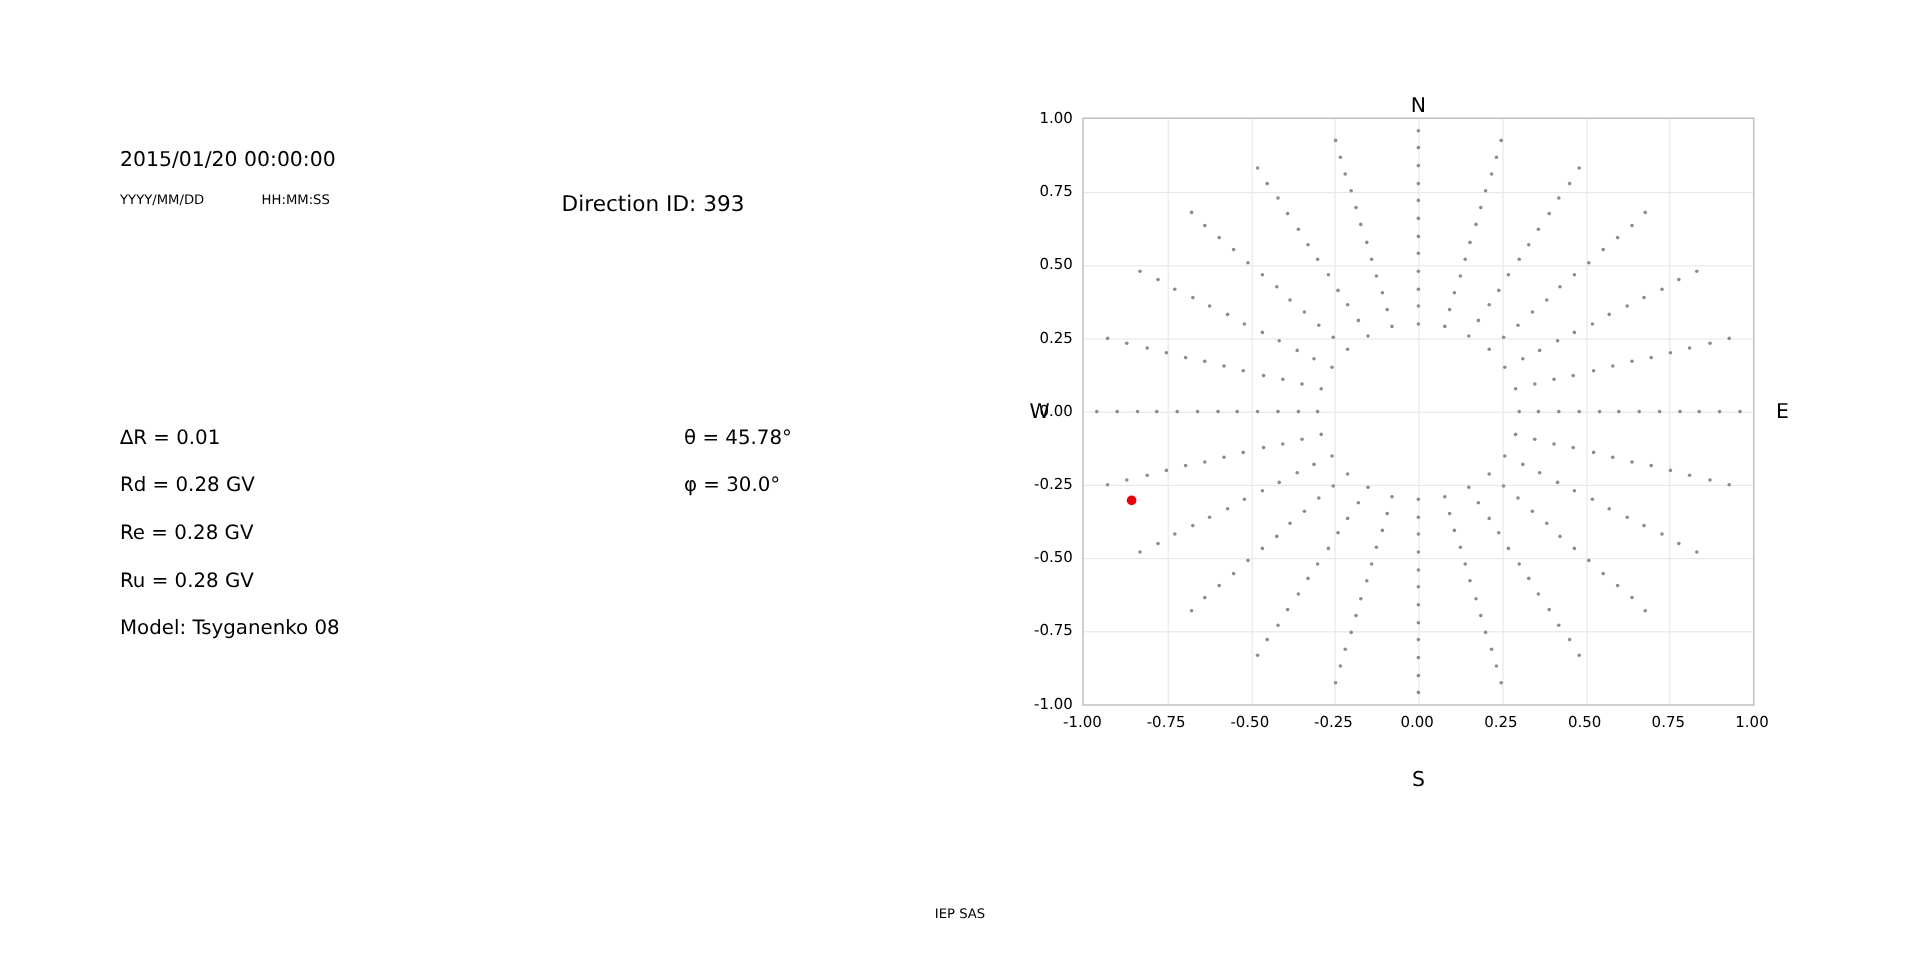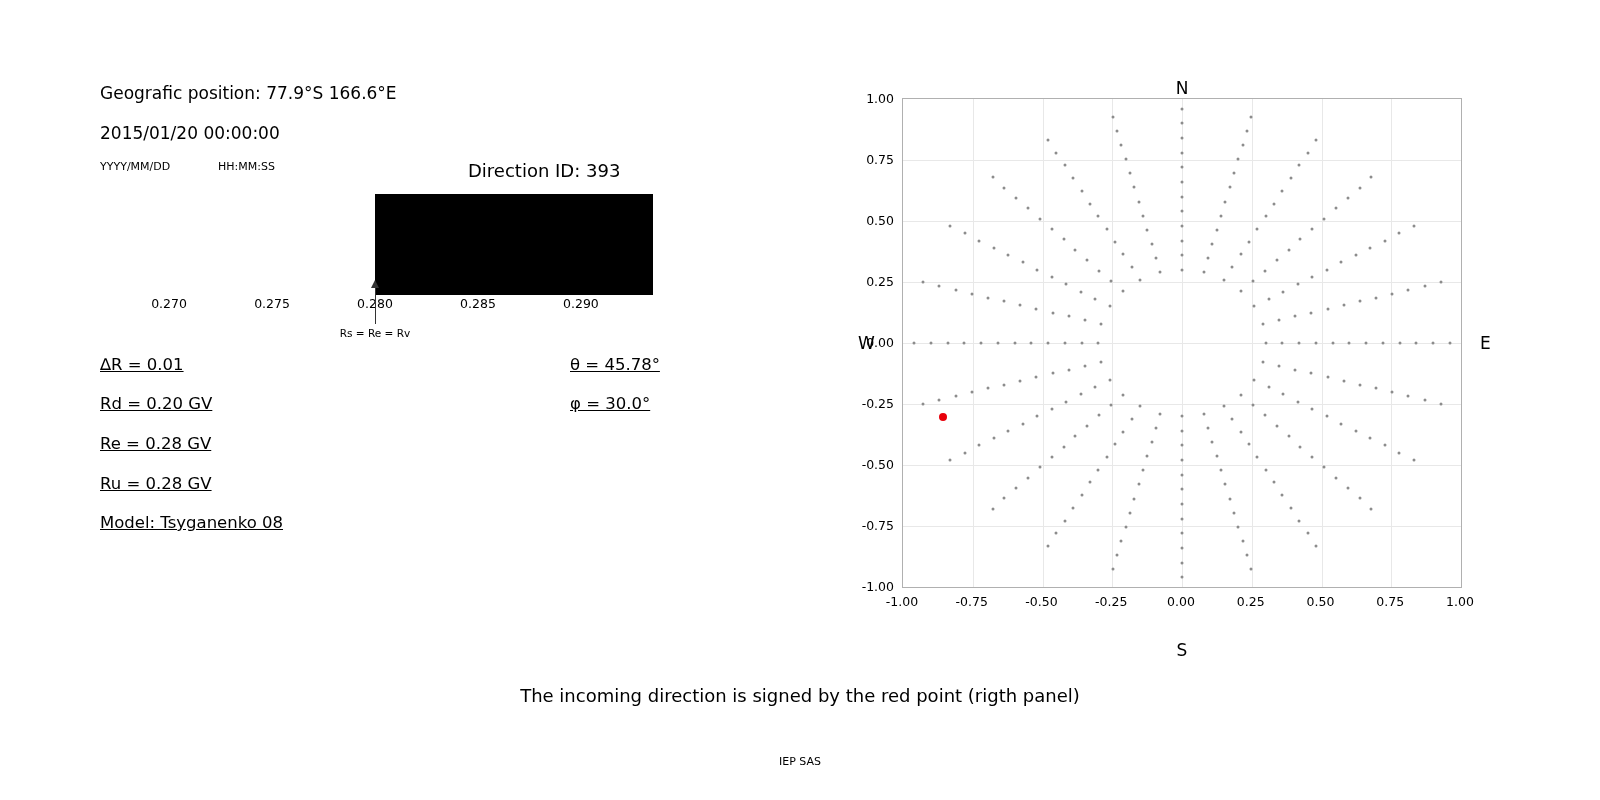--- a/index.html
+++ b/index.html
@@ -104,21 +104,20 @@
     top: 133px;
     font-size: 10.5px;
     transform: translateX(-50%);
     white-space: nowrap;
   }
 
   .param {
     position: absolute;
     font-size: 16.5px;
     white-space: nowrap;
-    text-decoration: underline;
   }
   #p-dr   { left: 100px; top: 355px; }
   #p-rd   { left: 100px; top: 394px; }
   #p-re   { left: 100px; top: 434px; }
   #p-ru   { left: 100px; top: 474px; }
   #p-model{ left: 100px; top: 513px; }
   #p-theta{ left: 570px; top: 355px; }
   #p-phi  { left: 570px; top: 394px; }
 
   
@@ -205,48 +204,32 @@
     width: 1600px;
     text-align: center;
     font-size: 11px;
   }
 </style>
 </head>
 <body>
 
 <div id="left-panel">
 
-  <div class="txt" id="geo-position">Geografic position: 77.9°S 166.6°E</div>
 
   <div class="txt" id="datetime">2015/01/20 00:00:00</div>
 
   <div class="txt" id="datetime-format-date">YYYY/MM/DD</div>
 
   <div class="txt" id="datetime-format-time">HH:MM:SS</div>
 
   <div class="txt" id="direction-id">Direction ID: 393</div>
 
-  <div id="spectrum-wrap">
-    <div id="spectrum-axis-box"></div>
-    <div id="spectrum-allowed" style="left: 0px; width: 278px; background: rgb(255, 255, 255);"></div>
-    <div id="spectrum-forbidden" style="left: 278px; width: 278px; background: rgb(0, 0, 0);"></div>
-    <div id="spectrum-xticks">
-        <div class="x-tick-label" style="left: 72.0741px;">0.270</div>
-        <div class="x-tick-label" style="left: 175.037px;">0.275</div>
-        <div class="x-tick-label" style="left: 278px;">0.280</div>
-        <div class="x-tick-label" style="left: 380.963px;">0.285</div>
-        <div class="x-tick-label" style="left: 483.926px;">0.290</div>
-      </div>
-    <div id="rs-marker-line" style="left: 278px;"></div>
-    <div id="rs-marker-arrow" style="left: 278px;"></div>
-    <div id="rs-label" style="left: 278px;">Rs = Re = Rv</div>
-  </div>
 
   <div class="param" id="p-dr">∆R = 0.01</div>
-  <div class="param" id="p-rd">Rd = 0.20 GV</div>
+  <div class="param" id="p-rd">Rd = 0.28 GV</div>
   <div class="param" id="p-re">Re = 0.28 GV</div>
   <div class="param" id="p-ru">Ru = 0.28 GV</div>
   <div class="param" id="p-model">Model: Tsyganenko 08</div>
   <div class="param" id="p-theta">θ = 45.78°</div>
   <div class="param" id="p-phi">φ = 30.0°</div>
 </div>
 
 <div id="right-panel">
   <div class="compass" id="compass-n">N</div>
   <div class="compass" id="compass-s">S</div>
@@ -576,15 +559,14 @@
       <div class="ax-label-y" style="left: 28px; width: 46px; top: 363px;">-0.25</div>
       <div class="ax-label-y" style="left: 28px; width: 46px; top: 302px;">0.00</div>
       <div class="ax-label-y" style="left: 28px; width: 46px; top: 241px;">0.25</div>
       <div class="ax-label-y" style="left: 28px; width: 46px; top: 180px;">0.50</div>
       <div class="ax-label-y" style="left: 28px; width: 46px; top: 119px;">0.75</div>
       <div class="ax-label-y" style="left: 28px; width: 46px; top: 58px;">1.00</div>
     </div>
 </div>
 
 <div id="caption">
-  <div id="caption-line2">The incoming direction is signed by the red point (rigth panel)</div>
 </div>
 <div id="credit">IEP SAS</div>
 
 </body></html>

